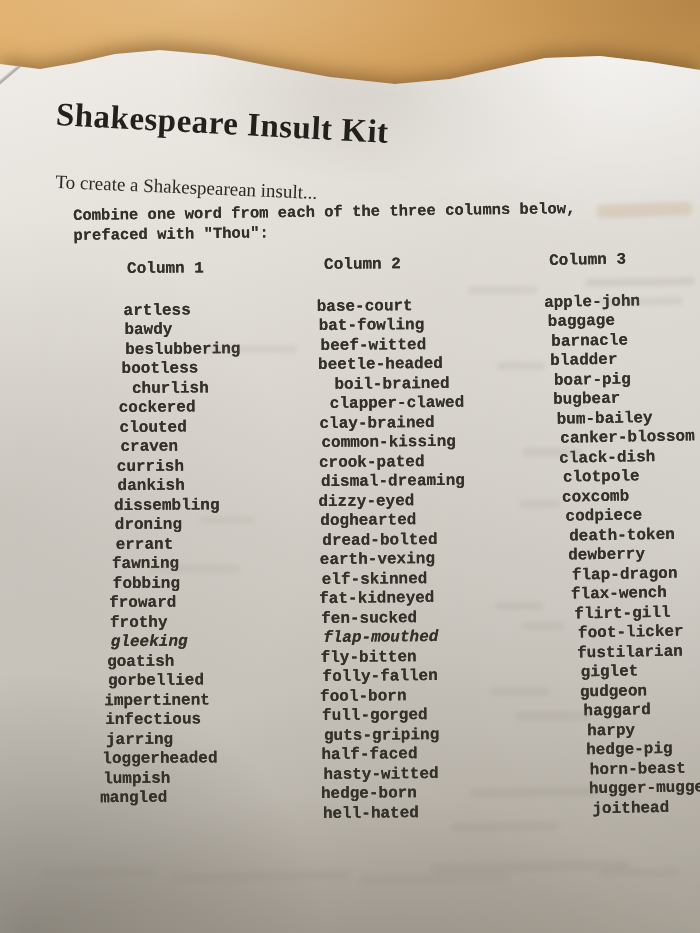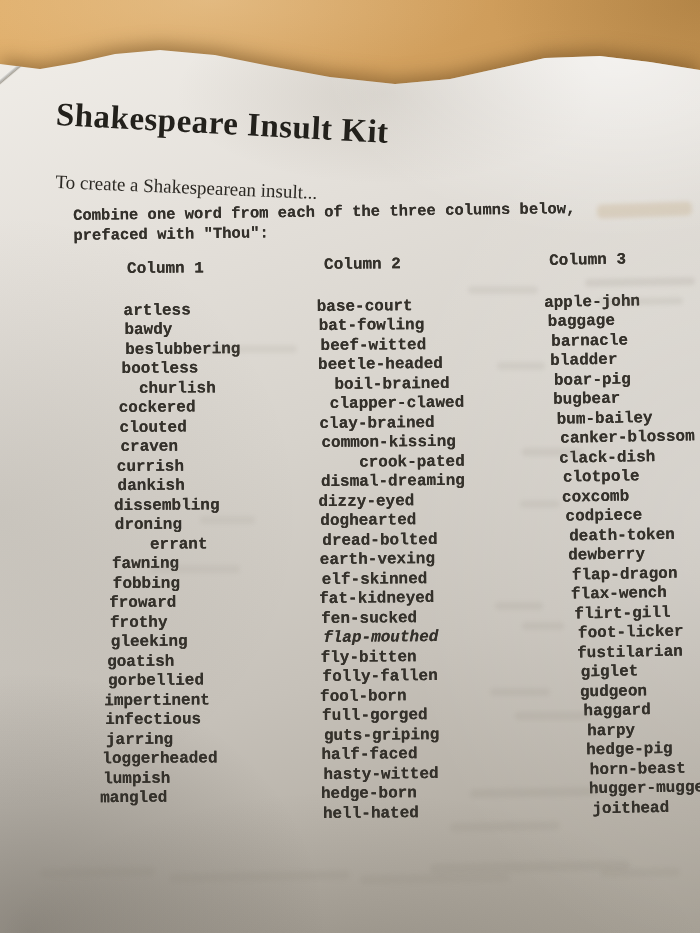--- a/index.html
+++ b/index.html
@@ -83,34 +83,34 @@
     </div>
 
     <div class="table">
       <div class="col col1" id="col1">
         <div class="colhead">Column 1</div>
         <div class="words">
             <div class="word" style="margin-left: 2.2px;">artless</div>
             <div class="word" style="margin-left: 2.9px;">bawdy</div>
             <div class="word" style="margin-left: 3.6px;">beslubbering</div>
             <div class="word" style="margin-left: -0.2px;">bootless</div>
-            <div class="word" style="margin-left: 17px;">churlish</div>
+            <div class="word" style="margin-left: 10px;">churlish</div>
             <div class="word" style="margin-left: -3.3px;">cockered</div>
             <div class="word" style="margin-left: -2.6px;">clouted</div>
             <div class="word" style="margin-left: -1.9px;">craven</div>
             <div class="word" style="margin-left: -5.7px;">currish</div>
             <div class="word" style="margin-left: -5px;">dankish</div>
             <div class="word" style="margin-left: -8.8px;">dissembling</div>
             <div class="word" style="margin-left: -8.1px;">droning</div>
-            <div class="word" style="margin-left: -7.4px; text-align: center;">errant</div>
+            <div class="word" style="margin-left: -7.4px;">errant</div>
             <div class="word" style="margin-left: -11.2px;">fawning</div>
             <div class="word" style="margin-left: -10.5px;">fobbing</div>
             <div class="word" style="margin-left: -14.3px;">froward</div>
             <div class="word" style="margin-left: -13.6px;">frothy</div>
-            <div class="word" style="margin-left: -12.9px;">gleeking</div>
+            <div class="word" style="margin-left: -12.9px; font-style: italic;">gleeking</div>
             <div class="word" style="margin-left: -16.7px;">goatish</div>
             <div class="word" style="margin-left: -16px;">gorbellied</div>
             <div class="word" style="margin-left: -19.8px; font-family: Liberation Mono, monospace;">impertinent</div>
             <div class="word" style="margin-left: -19.1px;">infectious</div>
             <div class="word" style="margin-left: -18.4px;">jarring</div>
             <div class="word" style="margin-left: -22.2px;">loggerheaded</div>
             <div class="word" style="margin-left: -21.5px;">lumpish</div>
             <div class="word" style="margin-left: -24.6px;">mangled</div>
           </div>
       </div>
@@ -118,21 +118,21 @@
         <div class="colhead">Column 2</div>
         <div class="words">
             <div class="word" style="margin-left: -1.8px;">base-court</div>
             <div class="word" style="margin-left: 0px;">bat-fowling</div>
             <div class="word" style="margin-left: 1.8px;">beef-witted</div>
             <div class="word" style="margin-left: -0.9px;">beetle-headed</div>
             <div class="word" style="margin-left: 0.9px; text-align: center;">boil-brained</div>
             <div class="word" style="margin-left: -1.8px; text-align: right;">clapper-clawed</div>
             <div class="word" style="margin-left: 0px;">clay-brained</div>
             <div class="word" style="margin-left: 1.8px;">common-kissing</div>
-            <div class="word" style="margin-left: -0.9px; text-align: right;">crook-pated</div>
+            <div class="word" style="margin-left: -0.9px;">crook-pated</div>
             <div class="word" style="margin-left: 0.9px;">dismal-dreaming</div>
             <div class="word" style="margin-left: -1.8px;">dizzy-eyed</div>
             <div class="word" style="margin-left: 0px;">doghearted</div>
             <div class="word" style="margin-left: 1.8px;">dread-bolted</div>
             <div class="word" style="margin-left: -0.9px;">earth-vexing</div>
             <div class="word" style="margin-left: 0.9px;">elf-skinned</div>
             <div class="word" style="margin-left: -1.8px;">fat-kidneyed</div>
             <div class="word" style="margin-left: 0px;">fen-sucked</div>
             <div class="word" style="margin-left: 1.8px; font-style: italic;">flap-mouthed</div>
             <div class="word" style="margin-left: -0.9px;">fly-bitten</div>

